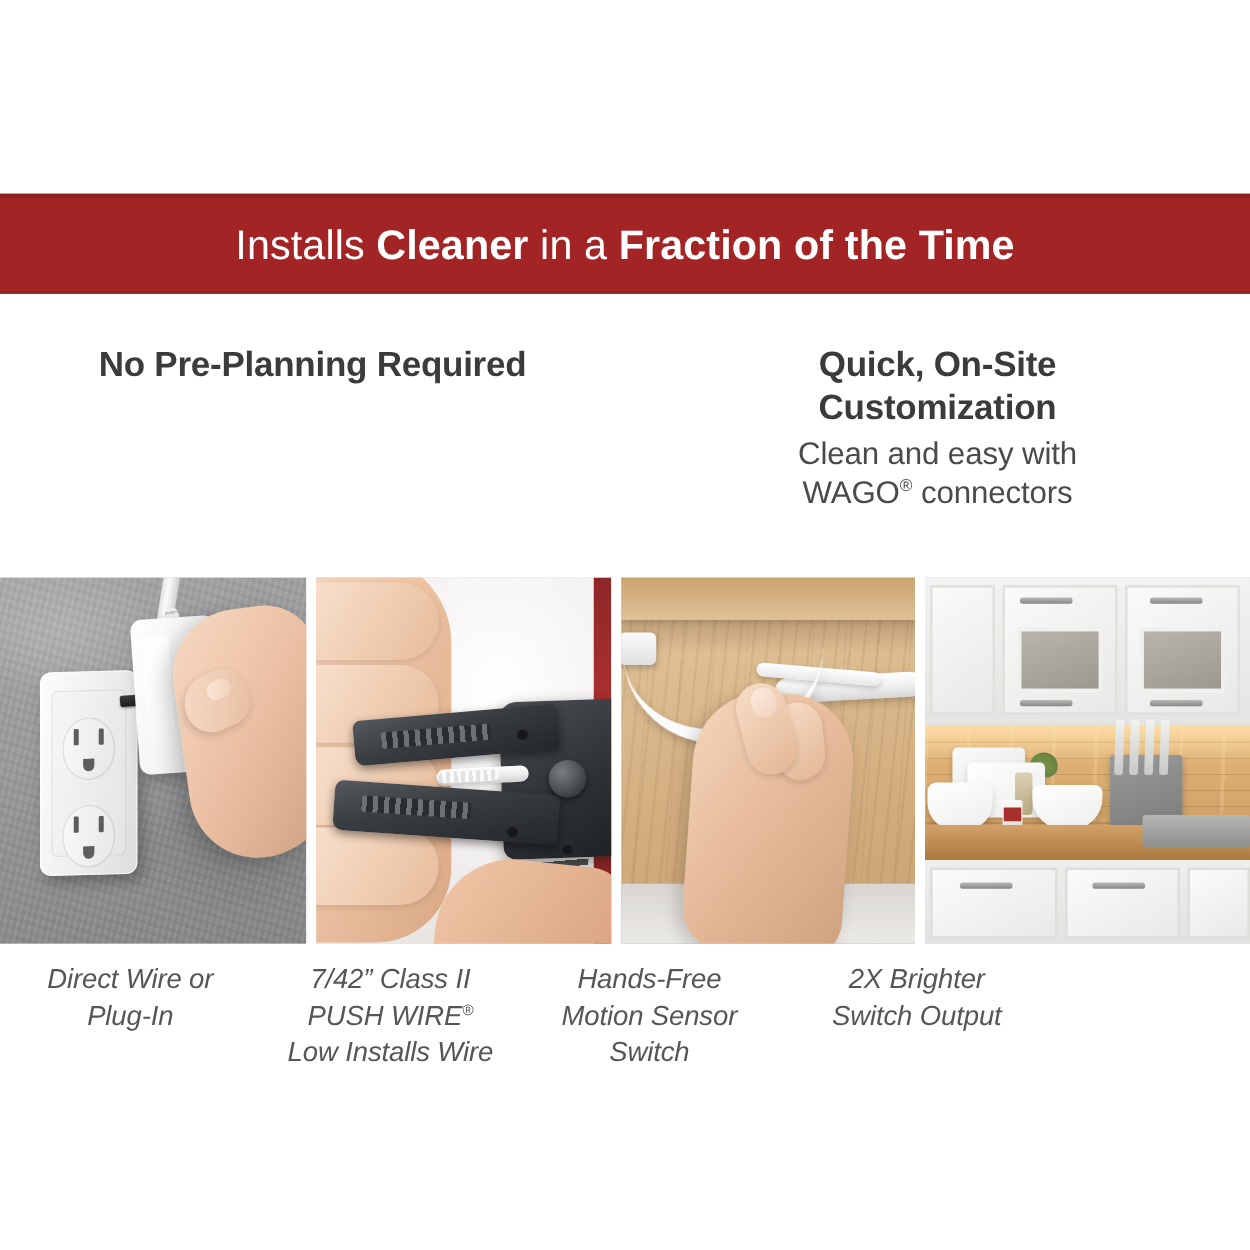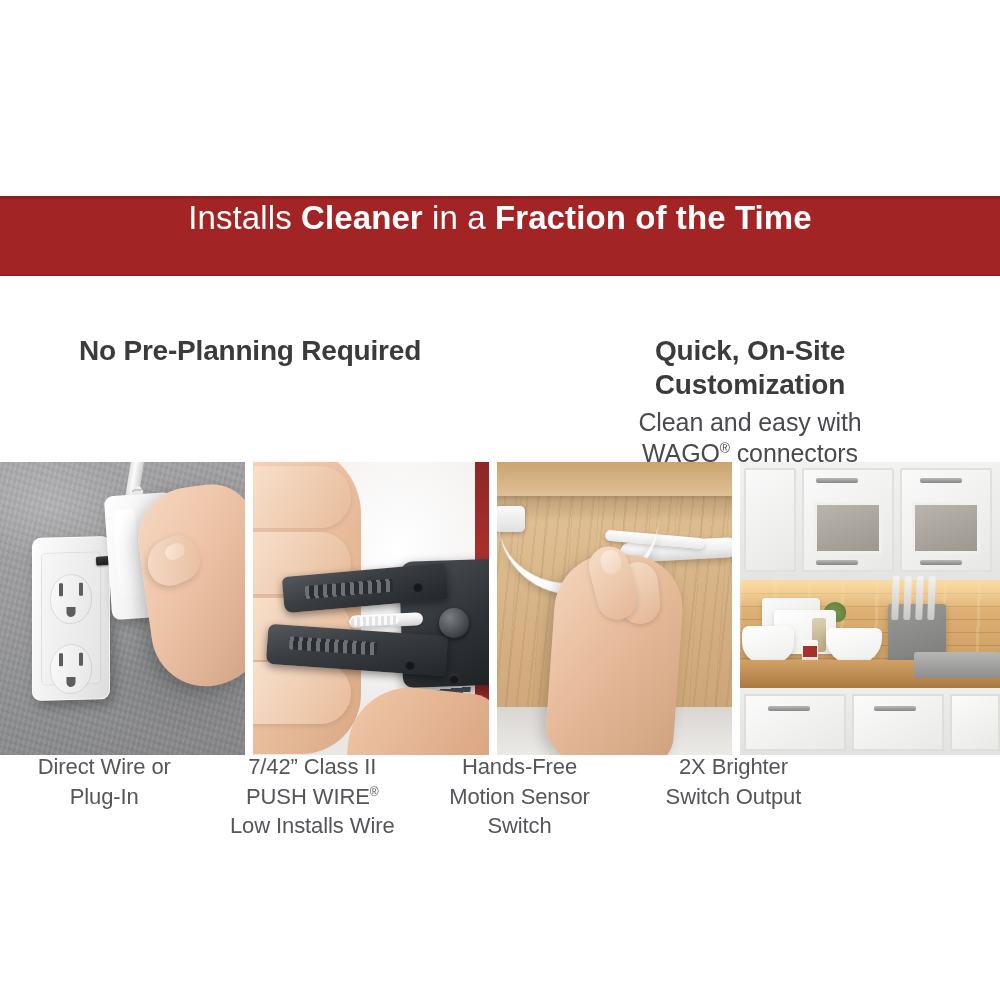--- a/index.html
+++ b/index.html
@@ -13,37 +13,36 @@
 
   
   .top-spacer { height:155px; background:#ffffff; }
 
   
   .banner {
     height:80px;
     background:#a32425;
     border-top:3px solid #8e1f20;
     border-bottom:2px solid #93211f;
-    display:flex; align-items:flex-start; justify-content:center;margin-top:41px;
+    display:flex; align-items:center; justify-content:center;
   }
   .banner-text {
     color:#ffffff;
     font-size:33px;
     letter-spacing:.1px;
     white-space:nowrap;
     font-weight:400;
   }
   .banner-text b { font-weight:700; }
 
   
   .headline-row {
     display:flex;
     padding-top:40px;
     padding-bottom:10px;
-    margin-top:18px;
   }
   .headline-col { width:50%; text-align:center; padding:0 40px; }
   .headline-col.left  { padding-left:70px; padding-right:70px; }
   .headline-col.right { padding-left:60px; padding-right:60px; }
   .h-title {
     color:#3b3b3d;
     font-weight:700;
     font-size:28px;
     line-height:1.2;
     letter-spacing:-.2px;
@@ -449,22 +448,23 @@
   }
   .plant {
     position:absolute; left:84px; top:140px; width:22px; height:20px;
     background:radial-gradient(circle at 40% 60%,#7e9a4e,#5d7838);
     border-radius:50% 50% 40% 40%;
   }
 
   
   .caption-row {
     position:absolute;
-    top:752px; left:0; width:844px;
+    top:768px; left:0; width:844px;
     display:flex;
+    font-style:italic;
   }
   .cap { text-align:center; }
   .c1 { width:247px; }
   .c2 { width:246px; }
   .c3 { width:245px; }
   .c4 { width:262px; }
   .cap-text {
     color:#55555a;
     font-size:22px;
     line-height:1.35;

